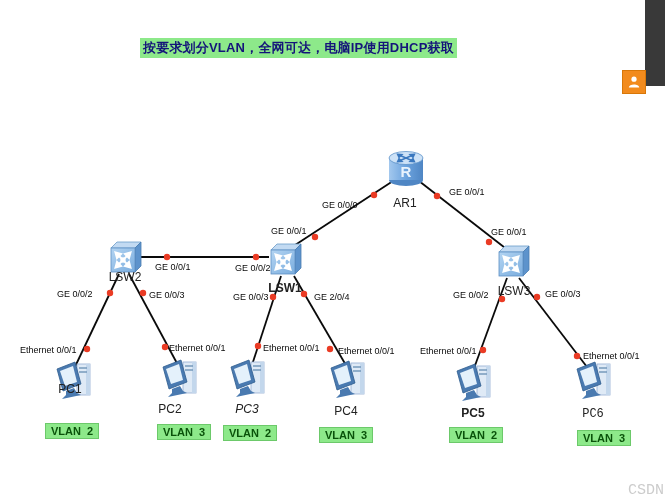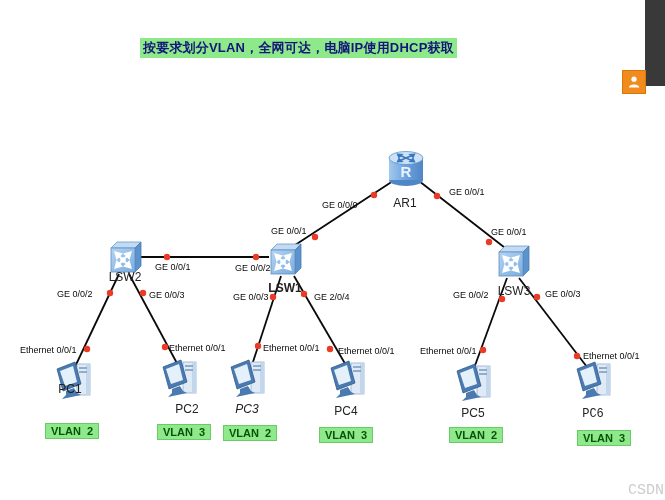--- a/index.html
+++ b/index.html
@@ -232,24 +232,24 @@
       <path d="M10,14 L23,9 L27,25 L15,29 Z" fill="#e4f1fb"></path>
       <path d="M16,34 L24,31 L27,36 L31,38 L12,42 L16,38 Z" fill="#4a7ab0"></path>
     </svg>
   </div>
 
   <span class="device-name" style="left:405px;top:196px;">AR1</span>
   <span class="device-name" style="left:125px;top:270px;">LSW2</span>
   <span class="device-name" style="left:285px;top:281px;font-weight:bold;">LSW1</span>
   <span class="device-name" style="left:514px;top:284px;">LSW3</span>
   <span class="device-name" style="left:70px;top:382px;">PC1</span>
-  <span class="device-name" style="left:187px;top:402px;">PC2</span>
+  <span class="device-name" style="left:170px;top:402px;">PC2</span>
   <span class="device-name" style="left:247px;top:402px;font-style:italic;">PC3</span>
   <span class="device-name" style="left:346px;top:404px;">PC4</span>
-  <span class="device-name" style="left:473px;top:406px;">PC5</span>
+  <span class="device-name" style="left:473px;top:406px;font-weight:bold;">PC5</span>
   <span class="device-name" style="left:593px;top:407px;font-family:Liberation Mono, monospace;">PC6</span>
 
   <span class="port-label" style="left:322px;top:200px;">GE 0/0/0</span>
   <span class="port-label" style="left:271px;top:226px;">GE 0/0/1</span>
   <span class="port-label" style="left:449px;top:187px;">GE 0/0/1</span>
   <span class="port-label" style="left:491px;top:227px;">GE 0/0/1</span>
   <span class="port-label" style="left:155px;top:262px;">GE 0/0/1</span>
   <span class="port-label" style="left:235px;top:263px;">GE 0/0/2</span>
   <span class="port-label" style="left:57px;top:289px;">GE 0/0/2</span>
   <span class="port-label" style="left:20px;top:345px;">Ethernet 0/0/1</span>

